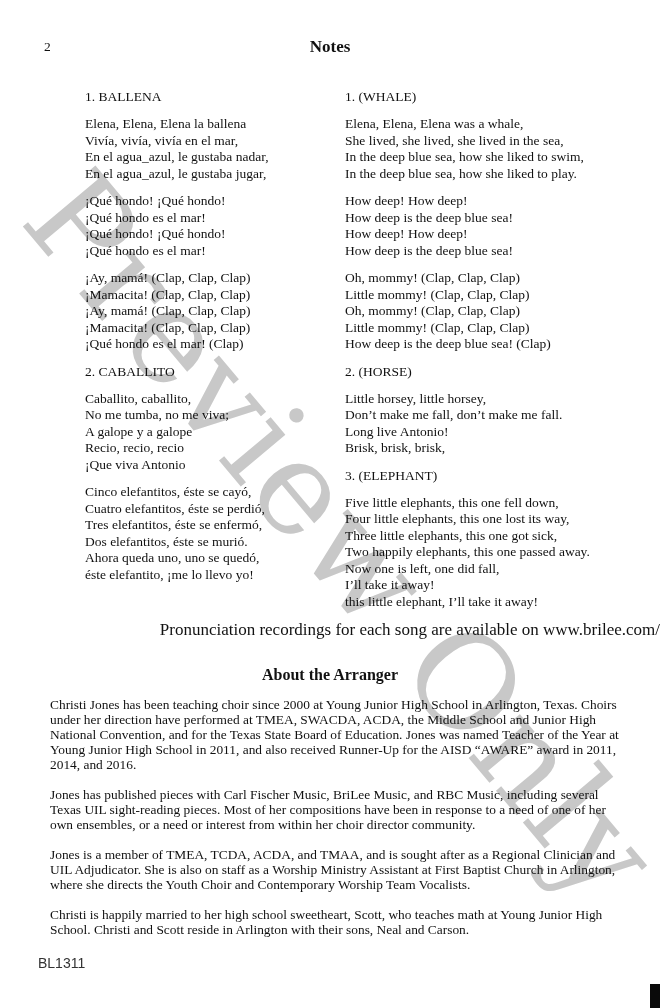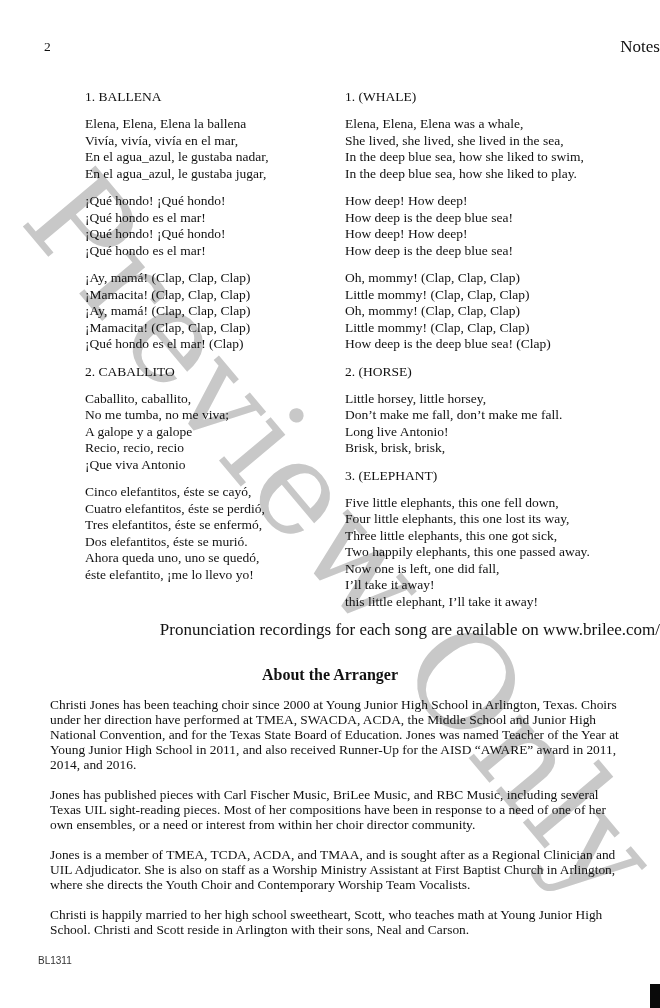--- a/index.html
+++ b/index.html
@@ -23,22 +23,22 @@
     z-index:0;
     user-select:none;
   }
   .content{position:relative;z-index:1;}
   .page-number{
     position:absolute;left:44px;top:39px;
     font-size:13.5px;
   }
   .page-title{
     position:absolute;left:0;right:0;top:37px;
-    text-align:right;
-    font-size:17px;font-weight:normal;
+    text-align:center;
+    font-size:17px;font-weight:bold;
   }
   .col{
     position:absolute;top:86px;
     font-size:13.5px;line-height:16.5px;
   }
   .col-es{left:85px;width:255px;}
   .col-en{left:345px;width:305px;}
   .song-heading{margin:8px 0 10.5px 0;}
   .song:first-child .song-heading{margin-top:3px;}
   .stanza{margin:0 0 11px 0;font-family:Liberation Serif, serif;}
@@ -53,21 +53,21 @@
     font-size:16px;font-weight:bold;
   }
   .about-body{
     position:absolute;left:38px;top:697px;width:586px;
     font-size:13.4px;line-height:15px;
   }
   .about-body p{margin:0 0 15px 12px;}
   .catalog{
     position:absolute;left:38px;top:955px;
     font-family:"Liberation Sans", sans-serif;
-    font-size:10px;color:#333;
+    font-size:14px;color:#333;
   }
   .corner-mark{
     position:absolute;right:0;bottom:0;
     width:10px;height:24px;background:#0a0a0a;
   }
 </style>
 </head>
 <body>
 
 <div class="watermark">Preview Only</div>

